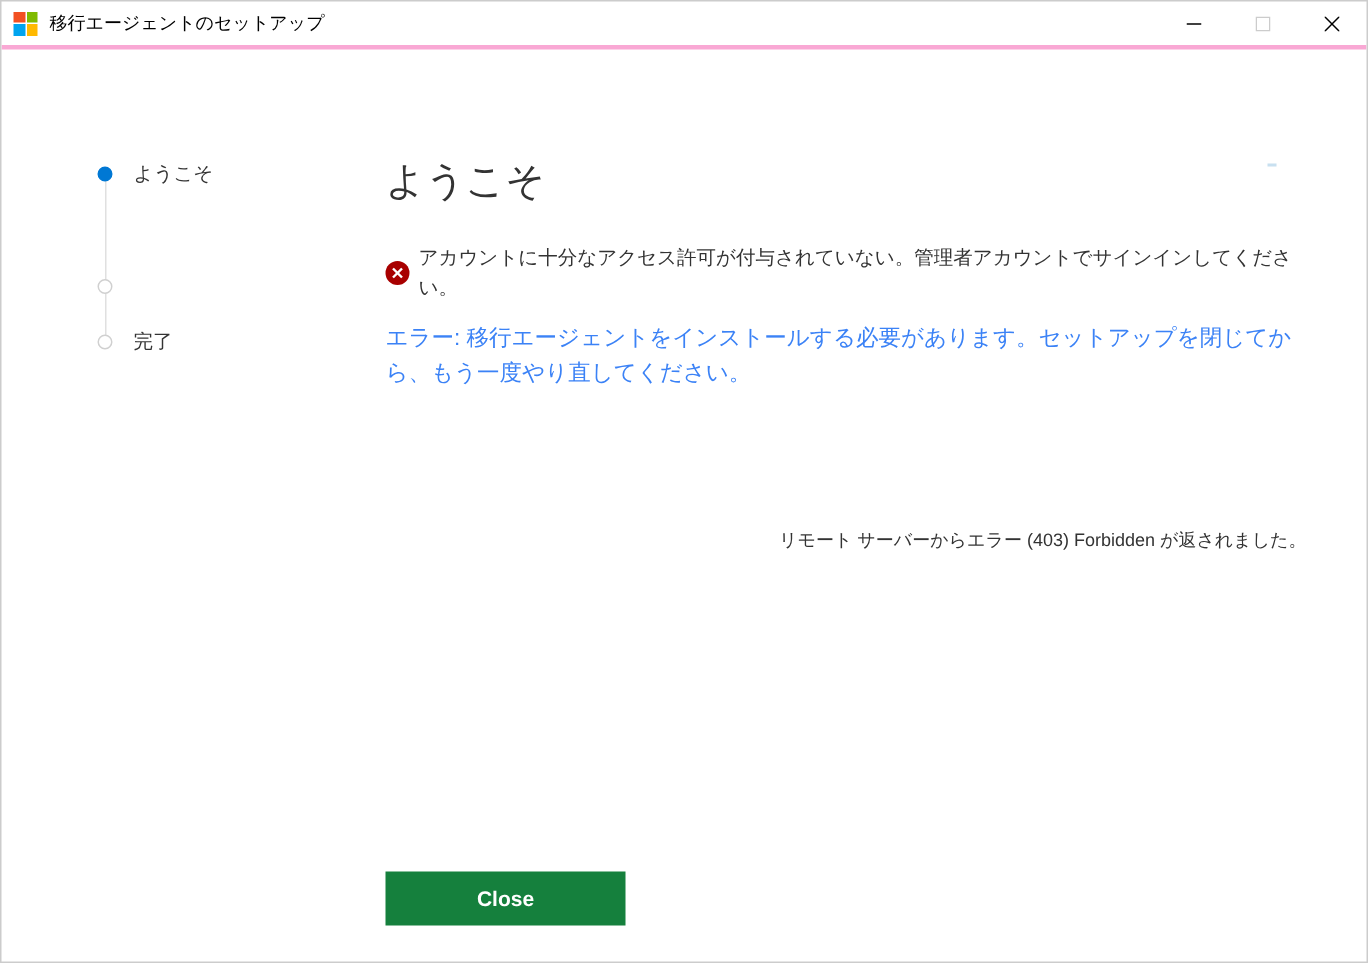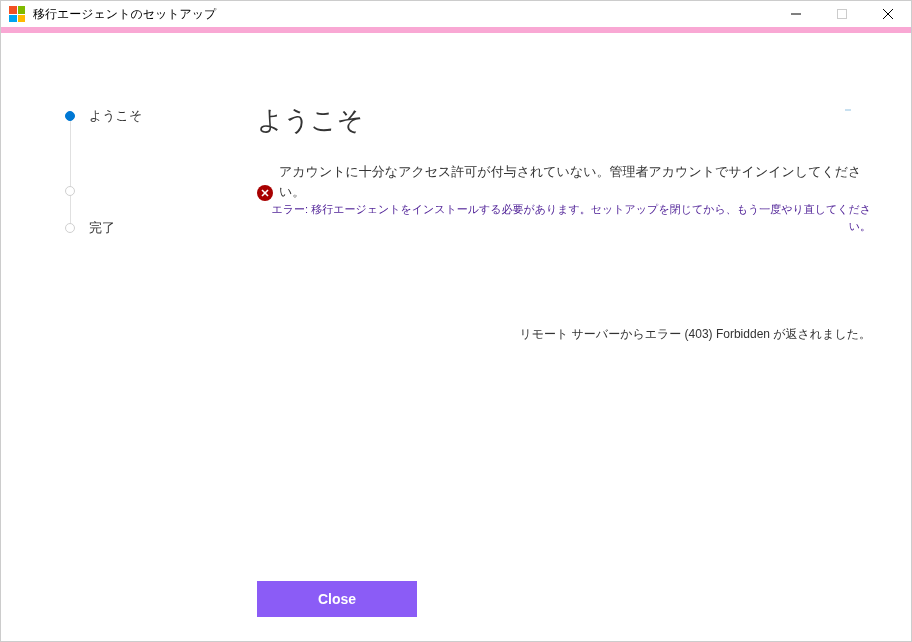--- a/index.html
+++ b/index.html
@@ -13,21 +13,21 @@
       width: 912px;
       height: 642px;
       overflow: hidden;
       border: 1px solid #cccccc;
     }
     .titlebar {
       height: 32px;
       display: flex;
       align-items: center;
       padding-left: 8px;
-      border-bottom: 6px solid #f9a8d4;
+      border-bottom: 3px solid #f9a8d4;
     }
     .titlebar-icon {
       width: 16px;
       height: 16px;
       display: grid;
       grid-template-columns: 1fr 1fr;
       grid-template-rows: 1fr 1fr;
       gap: 1px;
       margin-right: 8px;
     }
@@ -117,21 +117,22 @@
       position: relative;
     }
     .main-title {
       font-size: 26px;
       font-weight: 400;
       color: #333333;
       margin-bottom: 24px;
     }
     .error-row {
       display: flex;
-      align-items: flex-end;
+      align-items: center;
+      margin-bottom: 14px;
     }
     .error-icon {
       width: 16px;
       height: 16px;
       border-radius: 50%;
       background: #a80000;
       display: flex;
       align-items: center;
       justify-content: center;
       margin-right: 6px;
@@ -142,38 +143,37 @@
       width: 10px;
       height: 10px;
       display: block;
     }
     .error-text {
       font-size: 13px;
       color: #333333;
       line-height: 1.5;
     }
     .instruction-text {
-      font-size: 11px;
-      color: #4c1d95;
+      font-size: 15px;
+      color: #3b82f6;
       line-height: 1.5;
-      text-align: right;
     }
     .server-error {
       margin-top: 92px;
       font-size: 12px;
       color: #333333;
       text-align: right;
     }
     .footer {
       position: absolute;
       bottom: 24px;
       left: 0;
     }
     .close-button {
-      background: #8b5cf6;
+      background: #15803d;
       color: #ffffff;
       border: none;
       width: 160px;
       height: 36px;
       font-size: 14px;
       font-weight: 600;
       cursor: pointer;
       font-family: inherit;
     }
     .small-dot {

